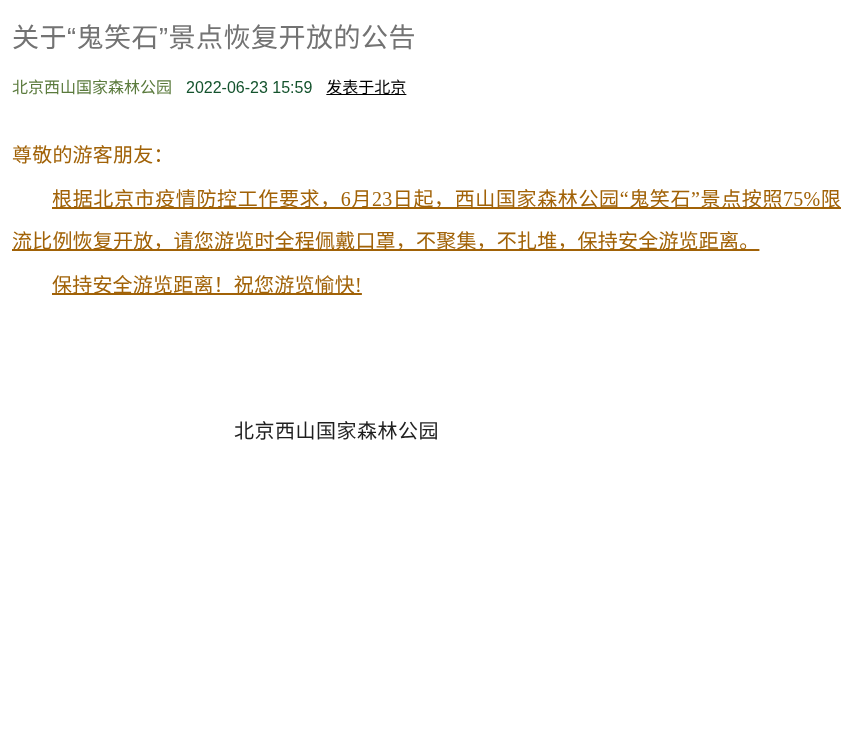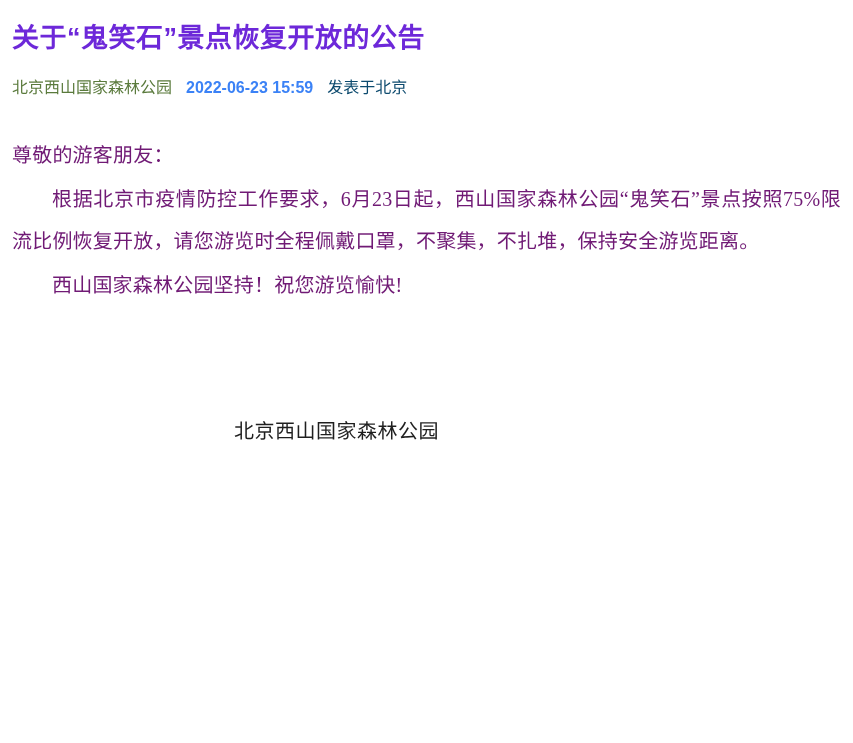--- a/index.html
+++ b/index.html
@@ -18,59 +18,60 @@
   .page {
     box-sizing: border-box;
     width: 853px;
     height: 743px;
     padding: 12px 12px 0 12px;
     background: #ffffff;
   }
   .article-title {
     font-family: "Liberation Sans", "DejaVu Sans", sans-serif;
     font-size: 27px;
-    font-weight: bold;
-    color: #6d28d9;
+    font-weight: normal;
+    color: #737373;
     line-height: 40px;
     letter-spacing: 0.5px;
     margin: 6px 0 0 0;
   }
   .meta-row {
     display: flex;
     align-items: baseline;
     gap: 14px;
     margin-top: 18px;
     font-family: "Liberation Sans", "DejaVu Sans", sans-serif;
     font-size: 16px;
     line-height: 24px;
   }
   .meta-source {
     color: #5a7a3c;
   }
   .meta-date {
-    color: #3b82f6;
-    font-weight: bold;
+    color: #14532d;
   }
   .meta-location {
-    color: #0c4a6e;
+    color: #000000;
+    text-decoration: underline;
   }
   .body-content {
     margin-top: 34px;
   }
   .para {
     font-size: 20px;
     line-height: 42px;
-    color: #701a75;
+    color: #a16207;
     margin: 0 0 2px 0;
     text-align: justify;
     text-justify: inter-ideograph;
     letter-spacing: 0.2px;
   }
   .para.indent {
     text-indent: 2em;
+    text-decoration: underline;
   }
   .signature-block {
     margin-top: 104px;
     text-align: center;
     font-size: 20px;
     line-height: 42px;
     color: #1f1f1f;
     padding-right: 180px;
   }
   .sig-line {
@@ -87,20 +88,20 @@
 
   <div class="meta-row">
     <span class="meta-source">北京西山国家森林公园</span>
     <span class="meta-date">2022-06-23 15:59</span>
     <span class="meta-location">发表于北京</span>
   </div>
 
   <div class="body-content">
     <p class="para">尊敬的游客朋友：</p>
     <p class="para indent">根据北京市疫情防控工作要求，6月23日起，西山国家森林公园“鬼笑石”景点按照75%限流比例恢复开放，请您游览时全程佩戴口罩，不聚集，不扎堆，保持安全游览距离。</p>
-    <p class="para indent">西山国家森林公园坚持！祝您游览愉快!</p>
+    <p class="para indent">保持安全游览距离！祝您游览愉快!</p>
   </div>
 
   <div class="signature-block">
     <span class="sig-line">北京西山国家森林公园</span>
   </div>
 
 </div>
 
 </body></html>

